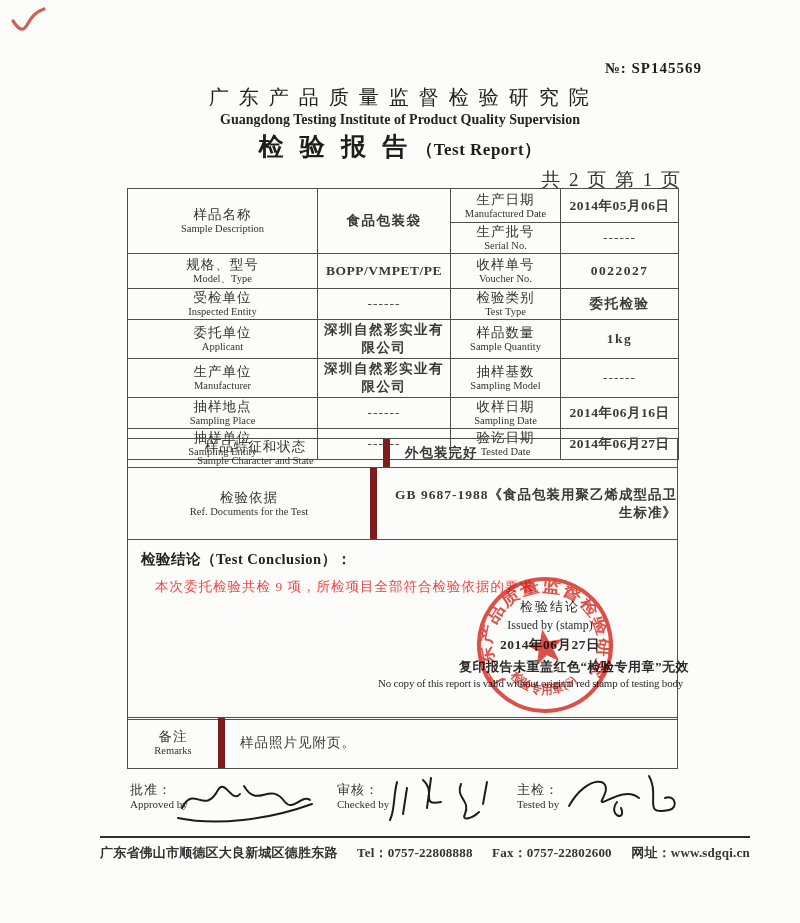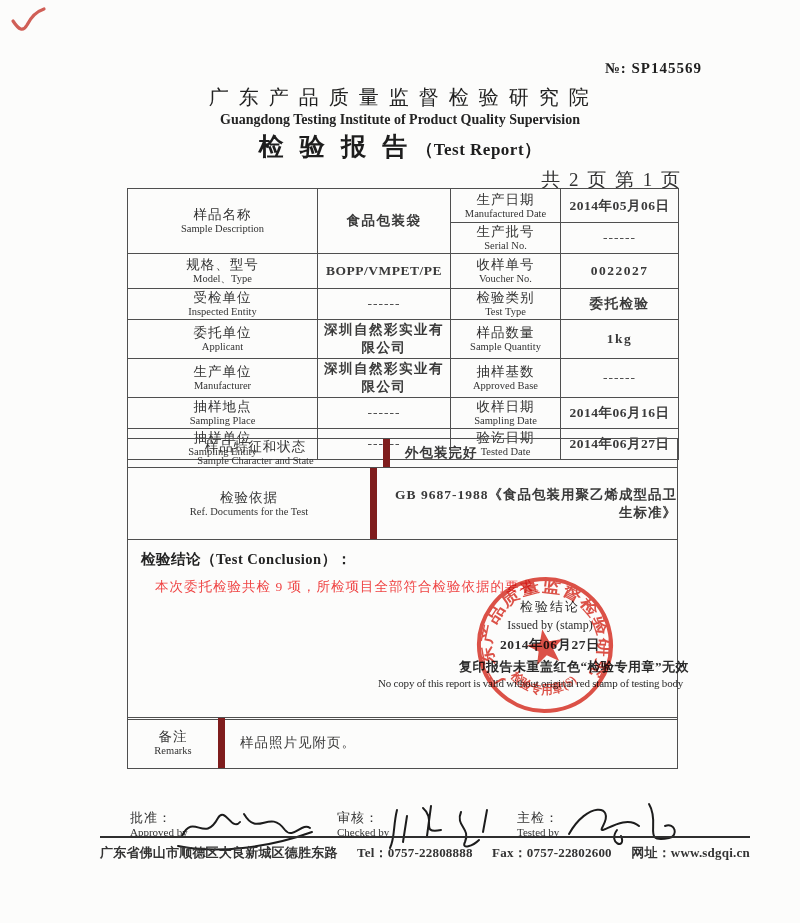--- a/index.html
+++ b/index.html
@@ -36,21 +36,21 @@
   .concl-body{position:absolute;left:27px;top:38px;font-size:13.5px;letter-spacing:1px;color:#ef4444;}
   .seal-text-block{position:absolute;left:322px;top:57px;width:200px;text-align:center;color:#2c2c2c;}
   .seal-text-block .l1{font-size:13px;letter-spacing:2px;line-height:19px;}
   .seal-text-block .l2{font-size:12px;line-height:19px;}
   .seal-text-block .l3{font-size:13.5px;font-weight:bold;line-height:20px;letter-spacing:0.5px;}
   .notice-cn{position:absolute;left:318px;top:118px;width:256px;text-align:center;font-size:13px;font-weight:bold;letter-spacing:0.5px;color:#2a2a2a;white-space:nowrap;}
   .notice-en{position:absolute;left:250px;top:137px;font-size:11px;letter-spacing:-0.2px;color:#2a2a2a;white-space:nowrap;}
   .stamp{position:absolute;left:342px;top:30px;transform:rotate(-10deg);mix-blend-mode:multiply;opacity:.85;}
   
   .sig-row{position:absolute;left:127px;top:782px;width:560px;height:60px;}
-  .sig-group{position:absolute;top:0;margin-top:28px;}
+  .sig-group{position:absolute;top:0;}
   .sig-labels .cn{font-size:13px;letter-spacing:1px;color:#333;line-height:16px;}
   .sig-labels .en{font-size:11px;color:#333;line-height:13px;}
   .sig-svg{position:absolute;top:-8px;}
   
   .footer-rule{position:absolute;left:100px;top:836px;width:650px;height:2px;background:#2f2f2f;}
   .footer-text{position:absolute;left:100px;top:844px;font-size:13px;font-weight:bold;color:#333;white-space:nowrap;letter-spacing:0.2px;}
   .footer-text span{margin-right:16px;}
   .stamp text{font-weight:bold;}
 </style>
 </head>
@@ -135,21 +135,21 @@
       <td class="val">1kg</td>
     </tr>
     <tr style="height:32px">
       <td class="lbl">
         <div class="cn">生产单位</div>
         <div class="en">Manufacturer</div>
       </td>
       <td class="val">深圳自然彩实业有限公司</td>
       <td class="lbl">
         <div class="cn">抽样基数</div>
-        <div class="en">Approved Base</div>
+        <div class="en">Sampling Model</div>
       </td>
       <td class="val dash">------</td>
     </tr>
     <tr style="height:31px">
       <td class="lbl">
         <div class="cn">抽样地点</div>
         <div class="en">Sampling Place</div>
       </td>
       <td class="val dash">------</td>
       <td class="lbl">

